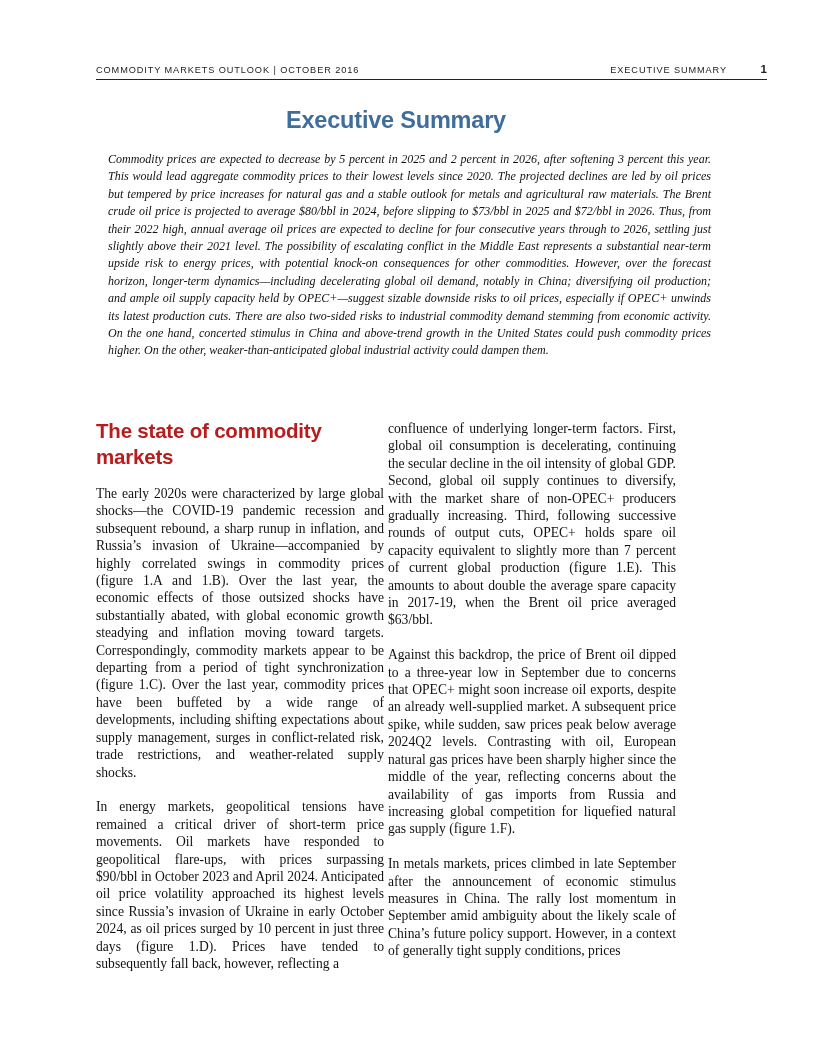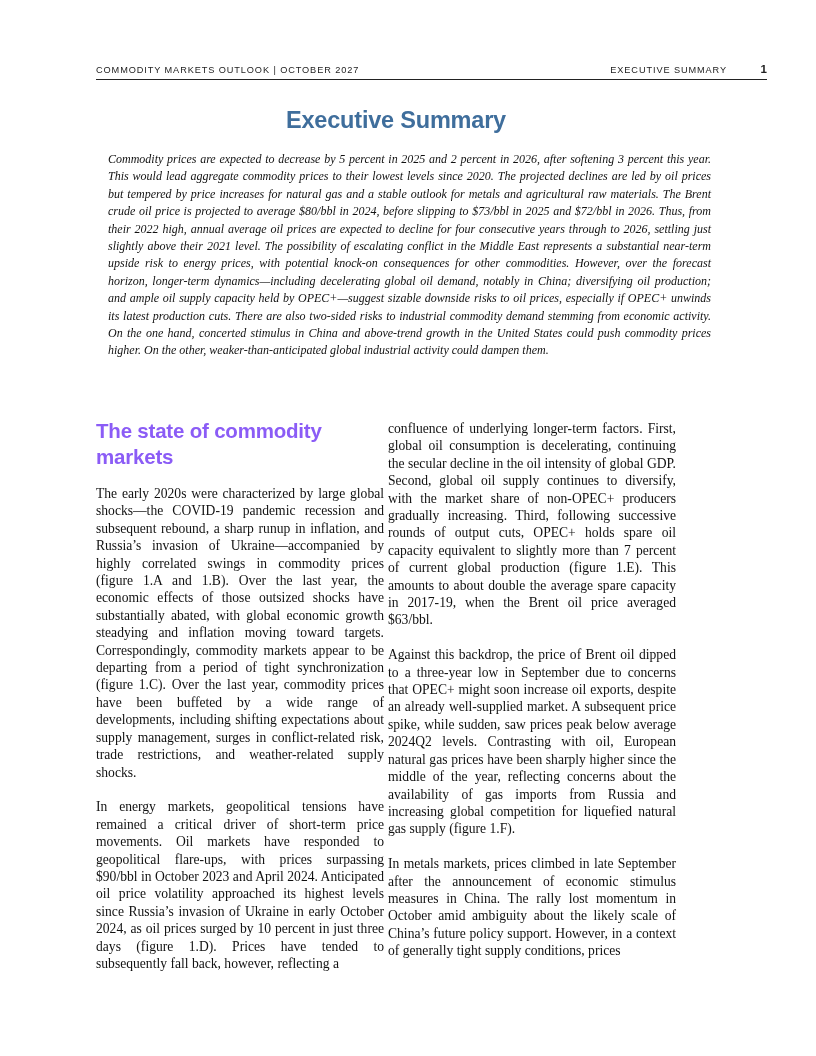--- a/index.html
+++ b/index.html
@@ -76,45 +76,45 @@
       line-height: 17.4px;
       text-align: justify;
     }
     .col-left { left: 96px; top: 418px; }
     .col-right { left: 388px; top: 420px; }
     .section-heading {
       font-family: "Liberation Sans", sans-serif;
       font-weight: bold;
       font-size: 20.5px;
       line-height: 26px;
-      color: #8b5cf6;
+      color: #b91c1c;
       margin: 0 0 15px 0;
       text-align: left;
       letter-spacing: -0.2px;
     }
     .col p {
       margin: 0 0 17.4px 0;
     }
   </style>
 </head>
 <body>
 
 <div class="running-header">
-  <span class="left">COMMODITY MARKETS OUTLOOK | OCTOBER 2027</span>
+  <span class="left">COMMODITY MARKETS OUTLOOK | OCTOBER 2016</span>
   <span class="right">EXECUTIVE SUMMARY</span>
   <span class="page-num">1</span>
 </div>
 
 <h1 class="title" style="margin:0;">Executive Summary</h1>
 
 <p class="abstract">Commodity prices are expected to decrease by 5 percent in 2025 and 2 percent in 2026, after softening 3 percent this year. This would lead aggregate commodity prices to their lowest levels since 2020. The projected declines are led by oil prices but tempered by price increases for natural gas and a stable outlook for metals and agricultural raw materials. The Brent crude oil price is projected to average $80/bbl in 2024, before slipping to $73/bbl in 2025 and $72/bbl in 2026. Thus, from their 2022 high, annual average oil prices are expected to decline for four consecutive years through to 2026, settling just slightly above their 2021 level. The possibility of escalating conflict in the Middle East represents a substantial near-term upside risk to energy prices, with potential knock-on consequences for other commodities. However, over the forecast horizon, longer-term dynamics—including decelerating global oil demand, notably in China; diversifying oil production; and ample oil supply capacity held by OPEC+—suggest sizable downside risks to oil prices, especially if OPEC+ unwinds its latest production cuts. There are also two-sided risks to industrial commodity demand stemming from economic activity. On the one hand, concerted stimulus in China and above-trend growth in the United States could push commodity prices higher. On the other, weaker-than-anticipated global industrial activity could dampen them.</p>
 
 <div class="col col-left">
   <h2 class="section-heading">The state of commodity markets</h2>
   <p>The early 2020s were characterized by large global shocks—the COVID-19 pandemic recession and subsequent rebound, a sharp runup in inflation, and Russia’s invasion of Ukraine—accompanied by highly correlated swings in commodity prices (figure 1.A and 1.B). Over the last year, the economic effects of those outsized shocks have substantially abated, with global economic growth steadying and inflation moving toward targets. Correspondingly, commodity markets appear to be departing from a period of tight synchroniza­tion (figure 1.C). Over the last year, commodity prices have been buffeted by a wide range of developments, including shifting expectations about supply management, surges in conflict-related risk, trade restrictions, and weather-related supply shocks.</p>
   <p>In energy markets, geopolitical tensions have remained a critical driver of short-term price movements. Oil markets have responded to geopolitical flare-ups, with prices surpassing $90/bbl in October 2023 and April 2024. Anticipated oil price volatility approached its highest levels since Russia’s invasion of Ukraine in early October 2024, as oil prices surged by 10 percent in just three days (figure 1.D). Prices have tended to subsequently fall back, however, reflecting a</p>
 </div>
 
 <div class="col col-right">
   <p>confluence of underlying longer-term factors. First, global oil consumption is decelerating, continuing the secular decline in the oil intensity of global GDP. Second, global oil supply continues to diversify, with the market share of non-OPEC+ producers gradually increasing. Third, following successive rounds of output cuts, OPEC+ holds spare oil capacity equivalent to slightly more than 7 percent of current global production (figure 1.E). This amounts to about double the average spare capacity in 2017-19, when the Brent oil price averaged $63/bbl.</p>
   <p>Against this backdrop, the price of Brent oil dipped to a three-year low in September due to concerns that OPEC+ might soon increase oil exports, despite an already well-supplied market. A subsequent price spike, while sudden, saw prices peak below average 2024Q2 levels. Contrasting with oil, European natural gas prices have been sharply higher since the middle of the year, reflecting concerns about the availability of gas imports from Russia and increasing global competition for liquefied natural gas supply (figure 1.F).</p>
-  <p>In metals markets, prices climbed in late Septem­ber after the announcement of economic stimulus measures in China. The rally lost momentum in October amid ambiguity about the likely scale of China’s future policy support. However, in a context of generally tight supply conditions, prices</p>
+  <p>In metals markets, prices climbed in late Septem­ber after the announcement of economic stimulus measures in China. The rally lost momentum in September amid ambiguity about the likely scale of China’s future policy support. However, in a context of generally tight supply conditions, prices</p>
 </div>
 
 </body></html>

